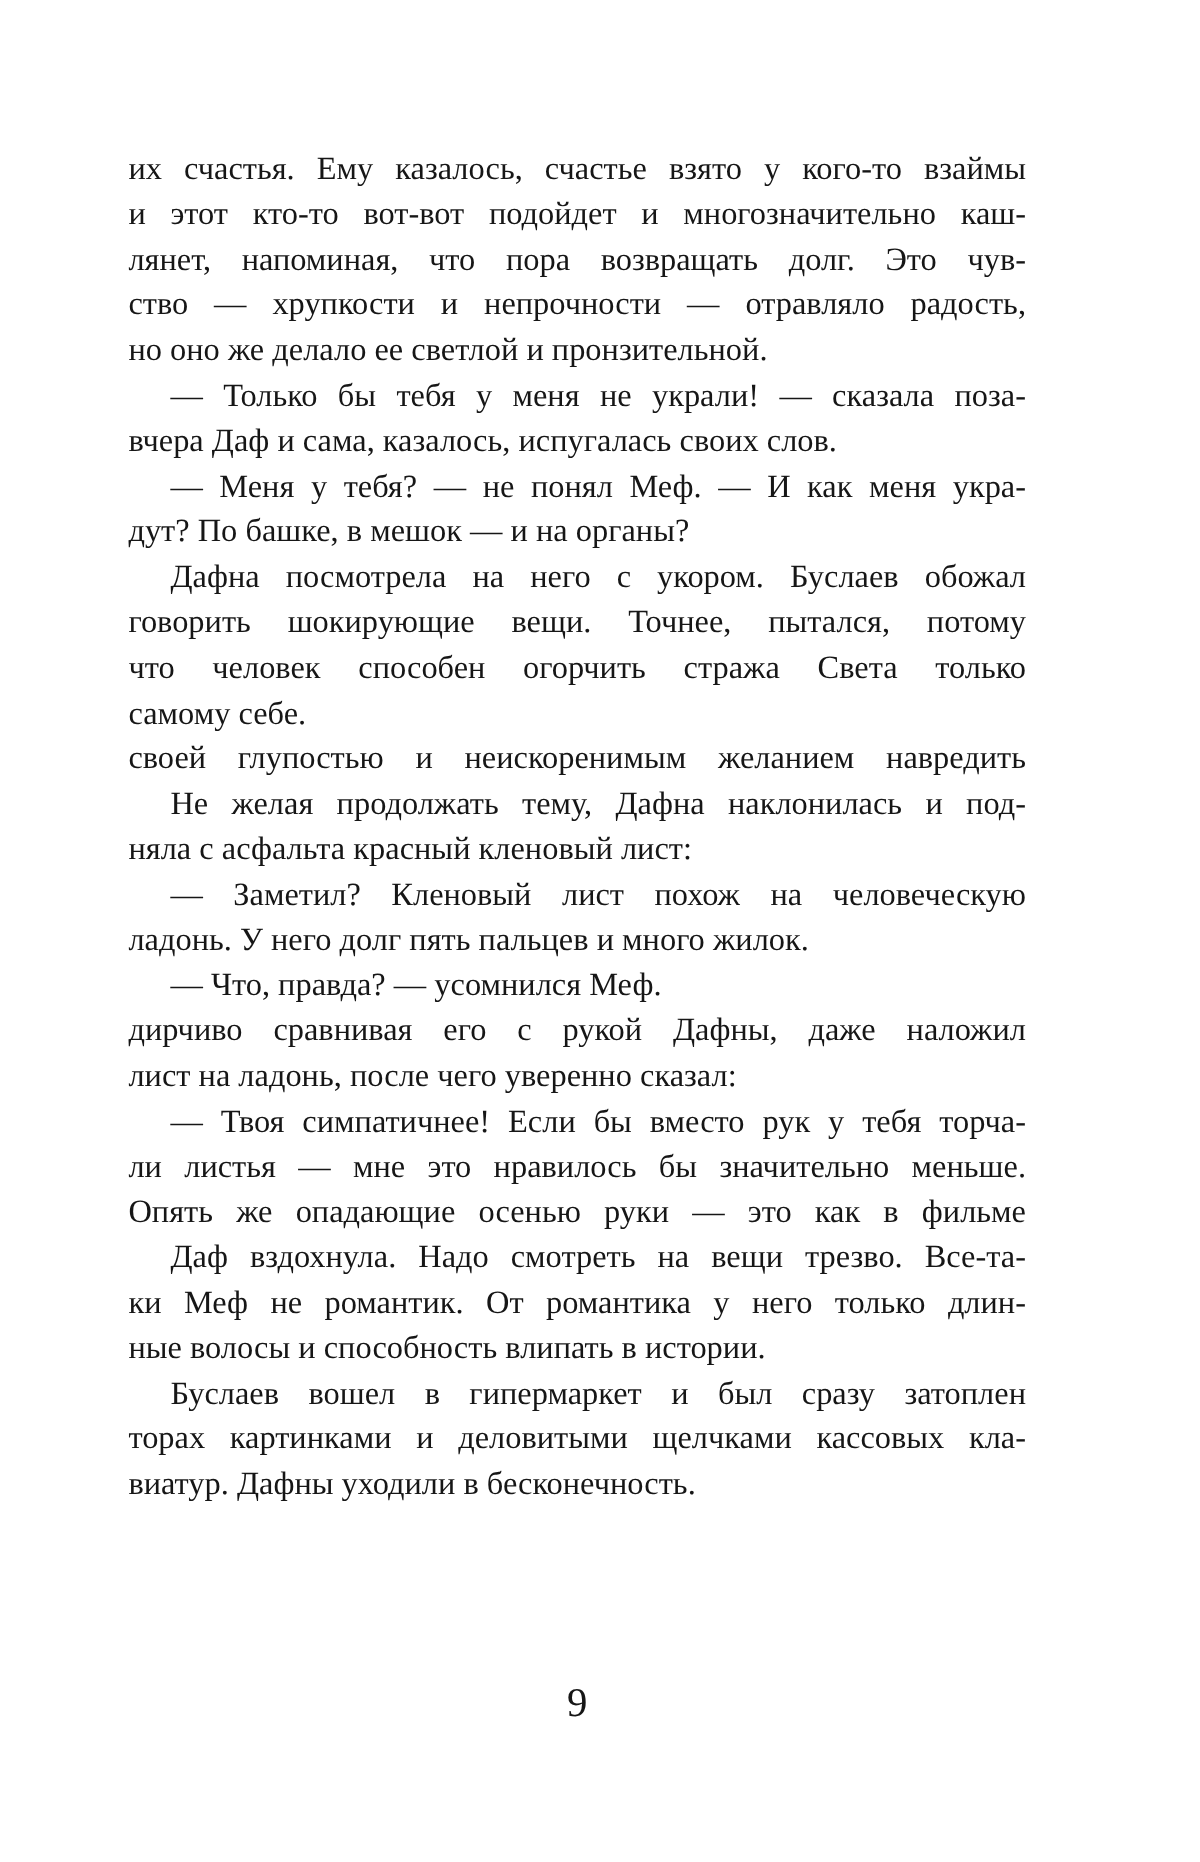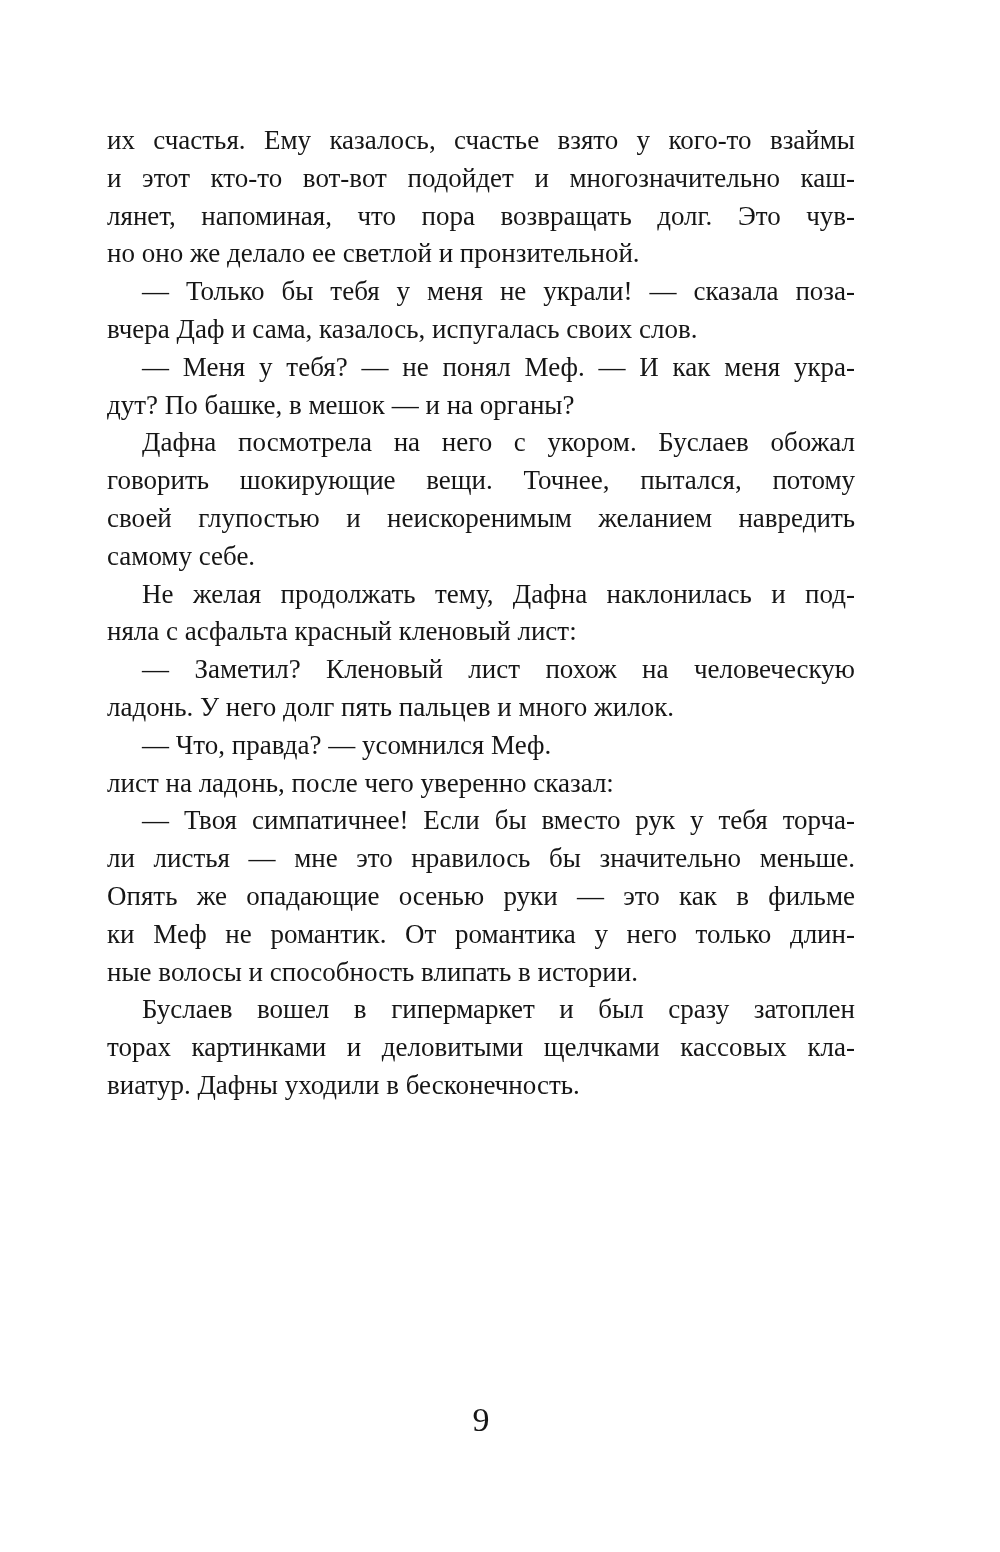--- a/index.html
+++ b/index.html
@@ -55,56 +55,60 @@
 </style>
 </head>
 <body>
 
 <div class="book-page">
   <div class="text-block">
       <div class="paragraph">
         <div class="line">их счастья. Ему казалось, счастье взято у кого-то взаймы</div>
         <div class="line">и этот кто-то вот-вот подойдет и многозначительно каш-</div>
         <div class="line">лянет, напоминая, что пора возвращать долг. Это чув-</div>
+        <div class="line">ство — хрупкости и непрочности — отравляло радость,</div>
         <div class="line last">но оно же делало ее светлой и пронзительной.</div>
       </div>
       <div class="paragraph">
         <div class="line indent">— Только бы тебя у меня не украли! — сказала поза-</div>
         <div class="line last">вчера Даф и сама, казалось, испугалась своих слов.</div>
       </div>
       <div class="paragraph">
         <div class="line indent">— Меня у тебя? — не понял Меф. — И как меня укра-</div>
         <div class="line last">дут? По башке, в мешок — и на органы?</div>
       </div>
       <div class="paragraph">
         <div class="line indent">Дафна посмотрела на него с укором. Буслаев обожал</div>
         <div class="line">говорить шокирующие вещи. Точнее, пытался, потому</div>
+        <div class="line">что человек способен огорчить стража Света только</div>
+        <div class="line last">самому себе.</div>
         <div class="line">своей глупостью и неискоренимым желанием навредить</div>
-        <div class="line last">самому себе.</div>
       </div>
       <div class="paragraph">
         <div class="line indent">Не желая продолжать тему, Дафна наклонилась и под-</div>
         <div class="line last">няла с асфальта красный кленовый лист:</div>
       </div>
       <div class="paragraph">
         <div class="line indent">— Заметил? Кленовый лист похож на человеческую</div>
         <div class="line last">ладонь. У него долг пять пальцев и много жилок.</div>
       </div>
       <div class="paragraph">
         <div class="line last indent">— Что, правда? — усомнился Меф.</div>
       </div>
       <div class="paragraph">
+        <div class="line">дирчиво сравнивая его с рукой Дафны, даже наложил</div>
         <div class="line last">лист на ладонь, после чего уверенно сказал:</div>
       </div>
       <div class="paragraph">
         <div class="line indent">— Твоя симпатичнее! Если бы вместо рук у тебя торча-</div>
         <div class="line">ли листья — мне это нравилось бы значительно меньше.</div>
         <div class="line">Опять же опадающие осенью руки — это как в фильме</div>
       </div>
       <div class="paragraph">
+        <div class="line indent">Даф вздохнула. Надо смотреть на вещи трезво. Все-та-</div>
         <div class="line">ки Меф не романтик. От романтика у него только длин-</div>
         <div class="line last">ные волосы и способность влипать в истории.</div>
       </div>
       <div class="paragraph">
         <div class="line indent">Буслаев вошел в гипермаркет и был сразу затоплен</div>
         <div class="line">торах картинками и деловитыми щелчками кассовых кла-</div>
         <div class="line last">виатур. Дафны уходили в бесконечность.</div>
       </div>
     </div>
   <div class="page-number">9</div>

